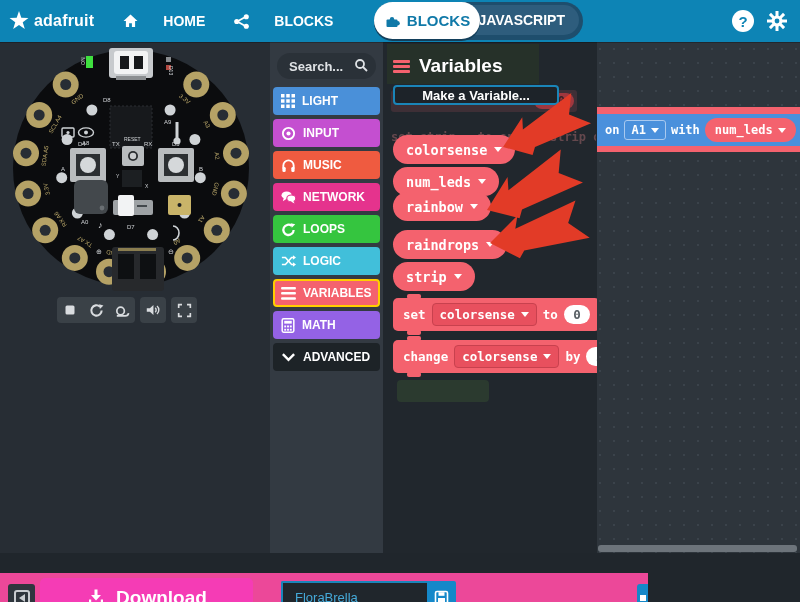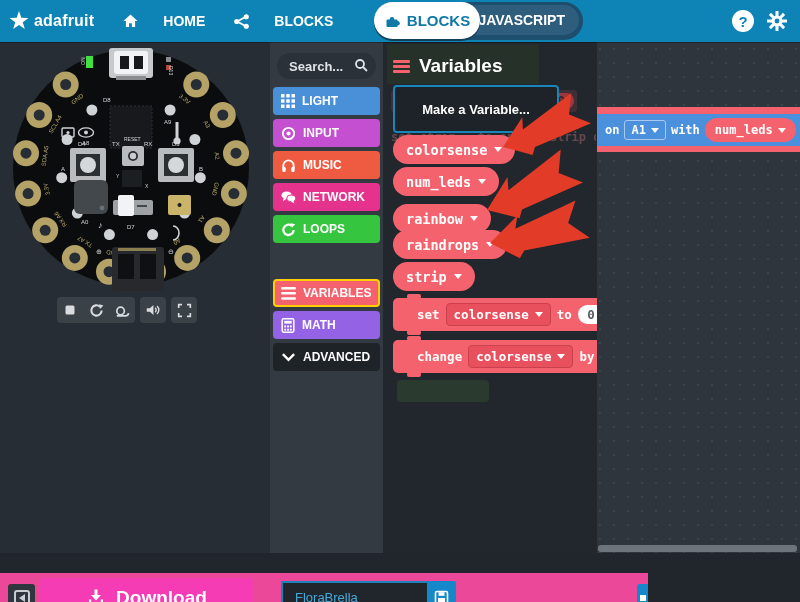--- a/index.html
+++ b/index.html
@@ -57,23 +57,23 @@
   
   .flyout { position:absolute; left:0; top:0; width:214px; height:511px; background:#21272d; z-index:3; overflow:hidden; }
   .ghost-green1 { position:absolute; left:4px; top:2px; width:152px; height:40px; background:#263129; }
   .ghost-green2 { position:absolute; left:14px; top:338px; width:92px; height:22px; background:#2b3a2f; border-radius:4px; }
   .ghost-set1 { position:absolute; left:8px; top:48px; width:186px; height:22px; background:rgba(243,98,110,0.14); border-radius:3px; display:flex; align-items:center; justify-content:flex-end; }
   .ghost-val { background:rgba(240,62,70,0.55); color:#3a2226; border-radius:11px; font-size:12px; padding:1px 9px; margin-right:3px; }
   .ghost-set2 { position:absolute; left:8px; top:88px; width:205px; height:20px; color:rgba(214,125,132,0.38); font-size:12px; white-space:nowrap; overflow:hidden; }
   .fly-title { position:absolute; left:10px; top:13px; display:flex; align-items:center; gap:9px; color:#fff; font-weight:bold; font-size:19px; }
   .varicon { display:inline-flex; flex-direction:column; gap:2px; }
   .varicon i { width:17px; height:3px; background:#f4626e; border-radius:1px; }
-  .make-var { position:absolute; left:10px; top:43px; width:166px; height:48px; background:#1d2329; border:2px solid #1a85b8; border-radius:4px; color:#fff; font-weight:bold; font-size:13px; display:flex; align-items:center; justify-content:center; cursor:pointer; }
+  .make-var { position:absolute; left:10px; top:43px; width:166px; height:20px; background:#1d2329; border:2px solid #1a85b8; border-radius:4px; color:#fff; font-weight:bold; font-size:13px; display:flex; align-items:center; justify-content:center; cursor:pointer; }
   .vpill { position:absolute; left:10px; height:29px; background:#f4626e; border-radius:15px; display:flex; align-items:center; gap:7px; padding:0 13px; color:#fff; font-size:13.5px; cursor:grab; }
-  .stmt { position:absolute; left:10px; height:33px; background:#f4626e; border-radius:5px; display:flex; align-items:center; gap:6px; padding:0 24px; color:#fff; font-size:12.5px; cursor:grab; }
+  .stmt { position:absolute; left:10px; height:33px; background:#f4626e; border-radius:5px; display:flex; align-items:center; gap:6px; padding:0 10px; color:#fff; font-size:12.5px; cursor:grab; }
   .stmt::before, .stmt::after { content:""; position:absolute; left:14px; width:14px; height:5px; background:#f4626e; border-radius:2px; }
   .stmt::before { top:-4px; } .stmt::after { bottom:-4px; }
   .var-dd { display:flex; align-items:center; gap:6px; background:#e8505e; border:1.5px solid #c8414e; border-radius:4px; padding:3px 7px; cursor:pointer; }
   .val-oval { background:#fff; color:#575e63; border-radius:12px; min-width:26px; text-align:center; padding:2px 8px; font-size:12.5px; }
   .arrows { position:absolute; left:0; top:0; z-index:5; pointer-events:none; }
 
   
   .bottombar { position:absolute; left:0; top:573px; width:648px; height:49px; background:#ec4899; z-index:20; }
   .collapse-btn { position:absolute; left:8px; top:11px; width:27px; height:28px; background:#2f363d; border-radius:3px; display:flex; align-items:center; justify-content:center; cursor:pointer; }
   .collapse-glyph { width:16px; height:16px; border:2px solid #c9ccd0; border-radius:3px; display:flex; align-items:center; justify-content:center; }
@@ -399,20 +399,31 @@
       </svg>
       <span>NETWORK</span>
     </div>
     <div class="cat cat-loops">
       <svg width="15" height="15" viewBox="0 0 16 16">
         <path d="M13.5 8.5 a5.5 5.5 0 1 1 -2 -4.4" fill="none" stroke="#fff" stroke-width="2.4"></path>
         <polygon points="10.4,1.2 15.2,2.4 11.5,6.2" fill="#fff"></polygon>
       </svg>
       <span>LOOPS</span>
     </div>
+    <div class="cat cat-logic">
+      <svg width="15" height="14" viewBox="0 0 17 15">
+        <g fill="none" stroke="#fff" stroke-width="1.8">
+            <path d="M1 3.5 h4 l7 8 h3"></path>
+            <path d="M1 11.5 h4 l7 -8 h3"></path>
+          </g>
+        <polygon points="13.5,1 17,3.5 13.5,6" fill="#fff"></polygon>
+          <polygon points="13.5,9 17,11.5 13.5,14" fill="#fff"></polygon>
+      </svg>
+      <span>LOGIC</span>
+    </div>
     <div class="cat cat-variables">
       <svg width="15" height="13" viewBox="0 0 16 14">
         <g fill="#fff">
             <rect x="0" y="0" width="16" height="2.6" rx="1"></rect>
             <rect x="0" y="5.5" width="16" height="2.6" rx="1"></rect>
             <rect x="0" y="11" width="16" height="2.6" rx="1"></rect>
           </g>
       </svg>
       <span>VARIABLES</span>
     </div>
@@ -483,21 +494,21 @@
       </div>
 
       <div class="vpill mono" style="top:93px;">
         <span>colorsense</span>
         <i class="dd-arrow"></i>
       </div>
       <div class="vpill mono" style="top:125px;">
         <span>num_leds</span>
         <i class="dd-arrow"></i>
       </div>
-      <div class="vpill mono" style="top:162px;">
+      <div class="vpill mono" style="top:150px;">
         <span>rainbow</span>
         <i class="dd-arrow"></i>
       </div>
       <div class="vpill mono" style="top:188px;">
         <span>raindrops</span>
         <i class="dd-arrow"></i>
       </div>
       <div class="vpill mono" style="top:220px;">
         <span>strip</span>
         <i class="dd-arrow"></i>

